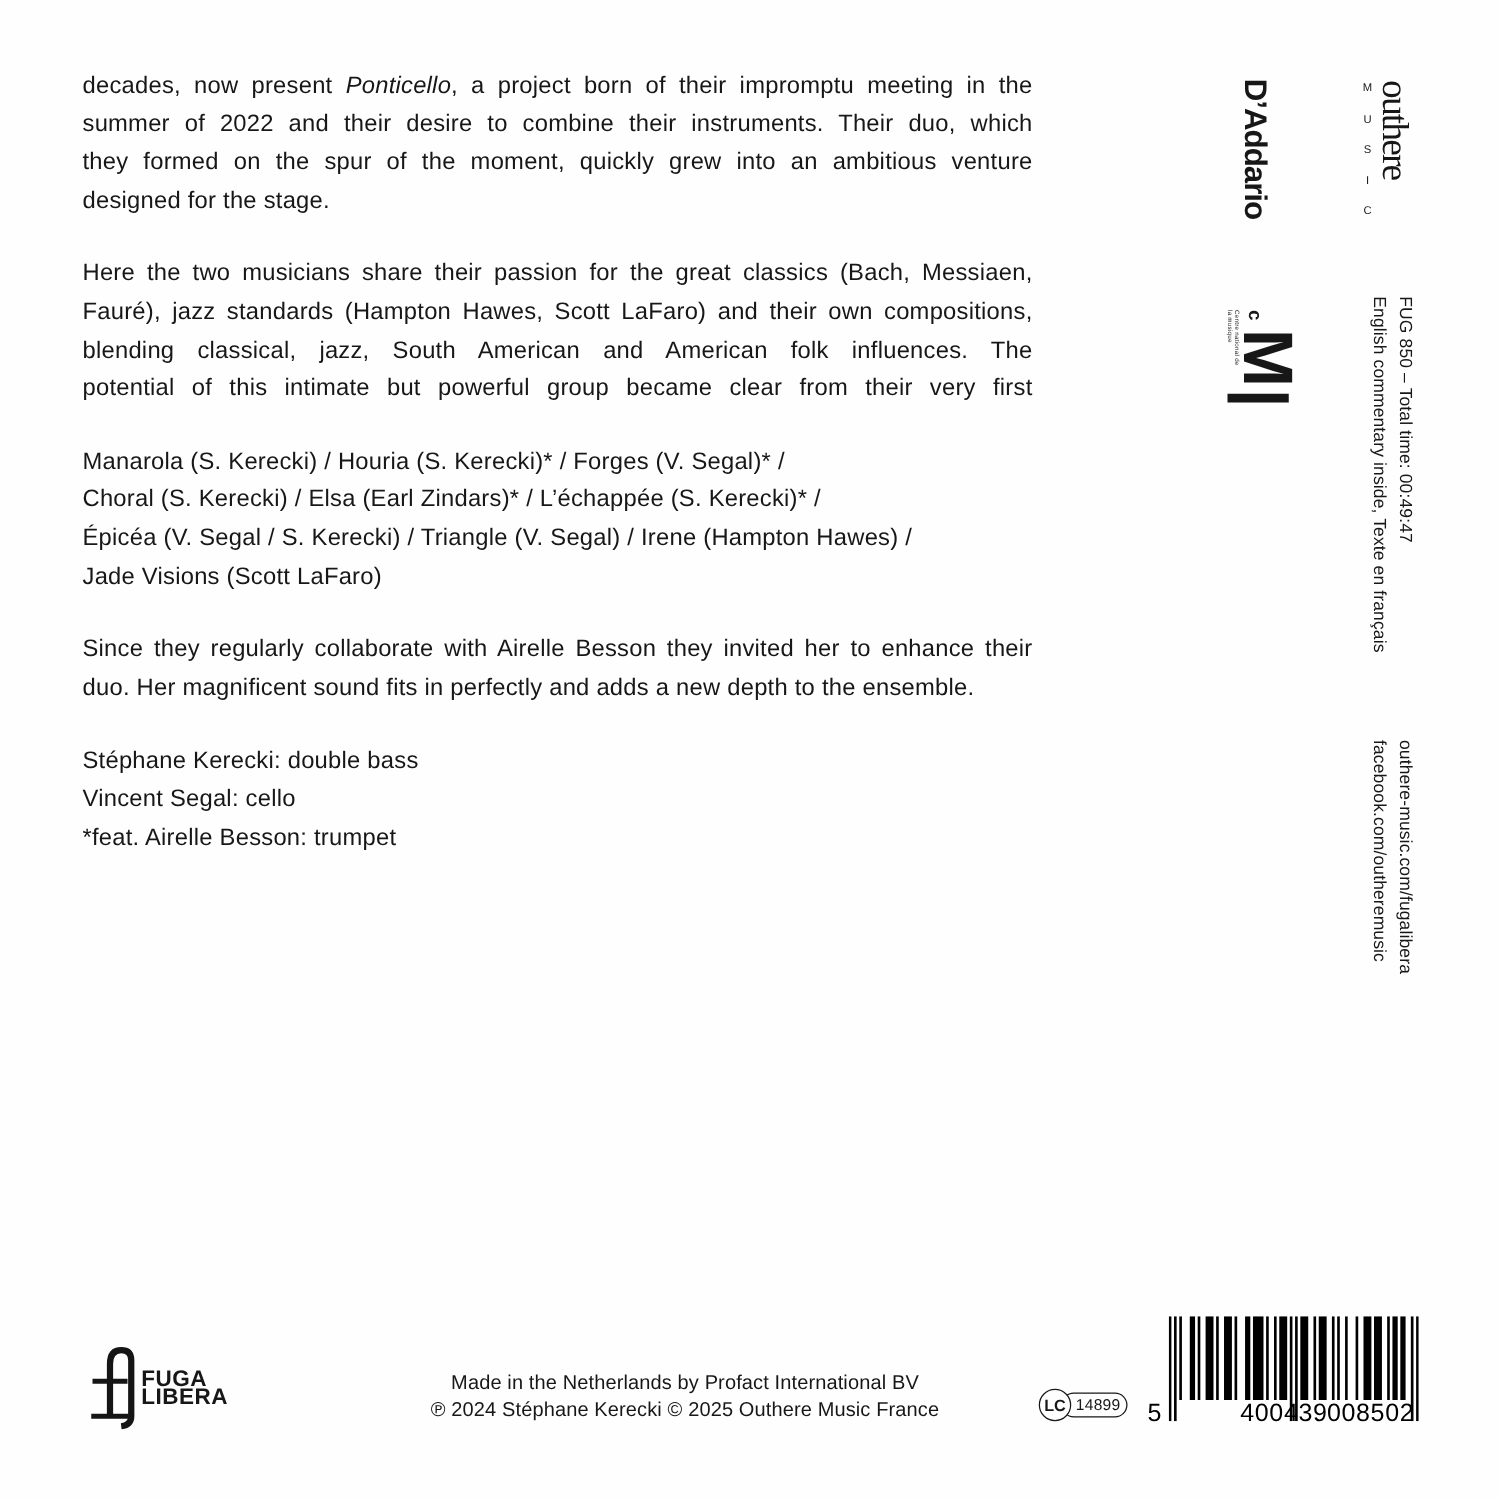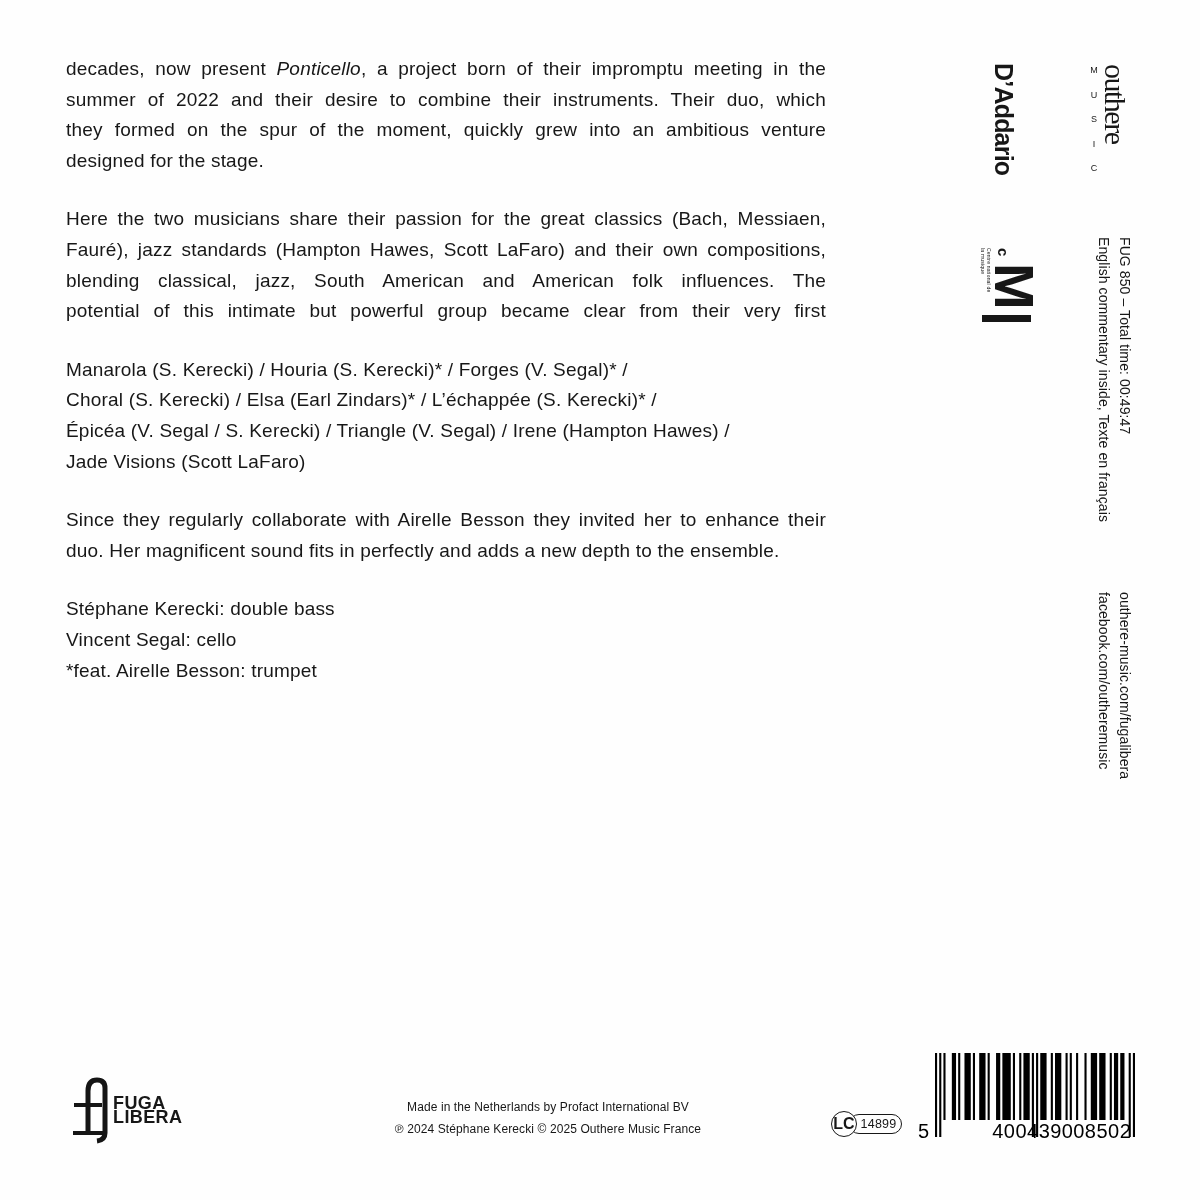--- a/index.html
+++ b/index.html
@@ -71,28 +71,28 @@
 
   
   .fuga-logo{position:absolute;left:66px;top:1074px;}
   .fuga-logo path{stroke:#151515;fill:none;}
   .fuga-name{
     position:absolute;left:113px;top:1096px;
     font-size:18px;line-height:14px;letter-spacing:0.4px;font-weight:bold;
   }
   .made-block{
     position:absolute;left:320px;top:1096px;width:456px;
-    text-align:center;font-size:12px;line-height:22px;letter-spacing:0.1px;
+    text-align:center;font-size:16px;line-height:22px;letter-spacing:0.1px;
   }
   .lc-badge{position:absolute;left:831px;top:1111px;width:72px;height:26px;}
   .lc-circle{
     position:absolute;left:0;top:0;width:26px;height:26px;box-sizing:border-box;
     border:1.8px solid var(--ink);border-radius:50%;background:var(--bg);z-index:2;
     display:flex;align-items:center;justify-content:center;
-    font-size:16px;font-weight:bold;
+    font-size:13px;font-weight:bold;
   }
   .lc-pill{
     position:absolute;left:18px;top:3px;width:53px;height:20px;box-sizing:border-box;
     border:1.8px solid var(--ink);border-radius:11px;z-index:1;
     display:flex;align-items:center;justify-content:center;padding-left:6px;
     font-size:12.5px;letter-spacing:0.2px;
   }
   .barcode-wrap{position:absolute;left:918px;top:1050px;width:250px;height:95px;}
   .barcode-svg{position:absolute;left:17px;top:3px;}
   .barcode-svg rect{fill:#000;}

